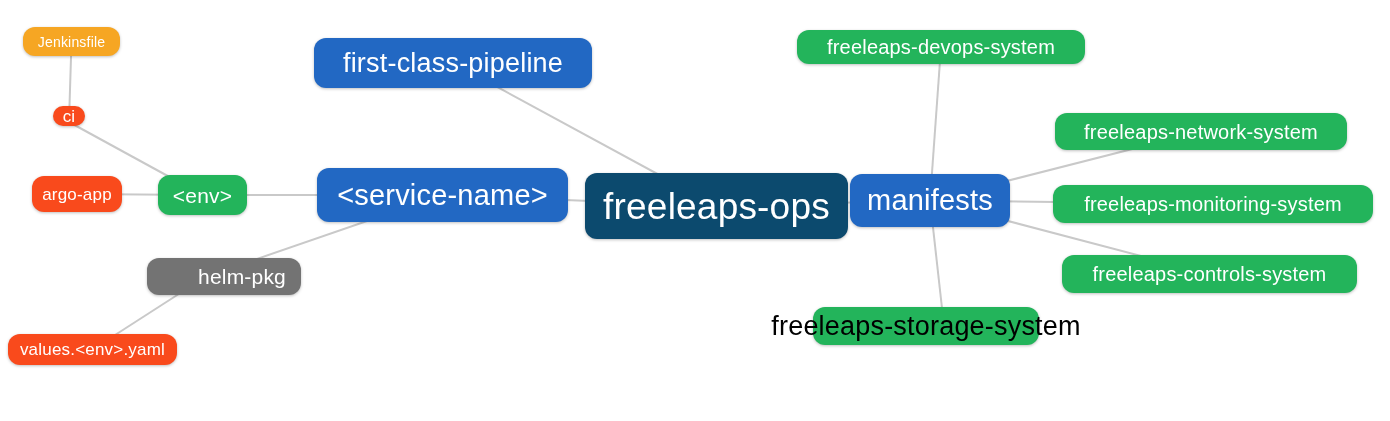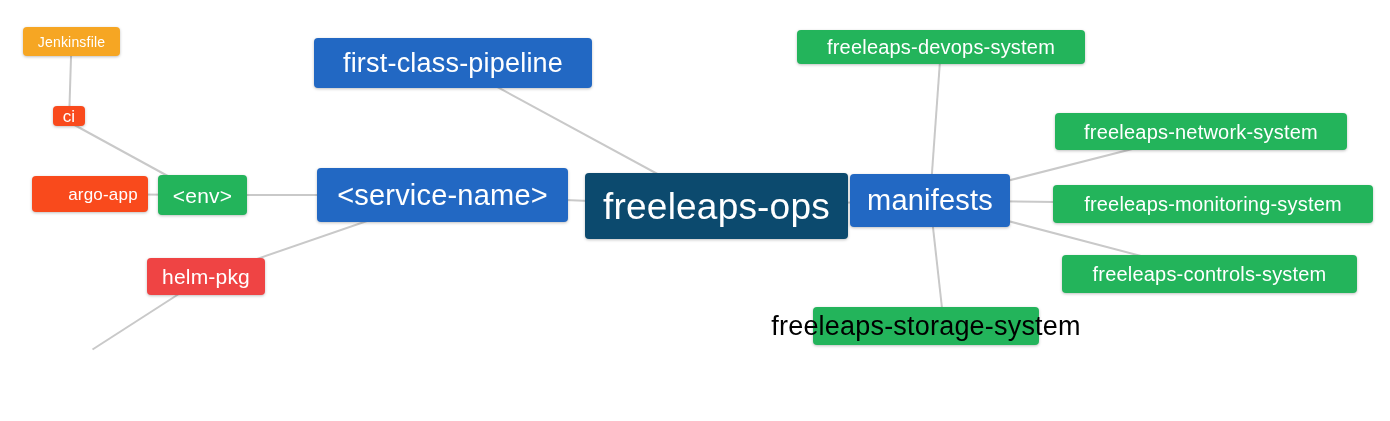--- a/index.html
+++ b/index.html
@@ -21,21 +21,21 @@
     top: 0;
     z-index: 1;
   }
   .node {
     position: absolute;
     z-index: 2;
     display: flex;
     align-items: center;
     justify-content: center;
     color: #ffffff;
-    border-radius: 4px;
+    border-radius: 12px;
     white-space: nowrap;
     box-shadow: 0 1px 3px rgba(0,0,0,0.25);
     line-height: 1;
     letter-spacing: 0.2px;
     user-select: none;
   }
 </style>
 </head>
 <body>
 
@@ -54,22 +54,23 @@
       <line x1="930" y1="200.5" x2="1201" y2="131.5" stroke="#c9c9c9" stroke-width="2"></line>
       <line x1="930" y1="200.5" x2="1213" y2="204" stroke="#c9c9c9" stroke-width="2"></line>
       <line x1="930" y1="200.5" x2="1209.5" y2="274" stroke="#c9c9c9" stroke-width="2"></line>
       <line x1="930" y1="200.5" x2="944" y2="326" stroke="#c9c9c9" stroke-width="2"></line>
     </svg>
     <div class="node" style="left: 585px; top: 173px; width: 263px; height: 66px; font-size: 37px; background: #0c4a6e; color: rgb(255, 255, 255);">freeleaps-ops</div>
     <div class="node" style="left: 314px; top: 38px; width: 278px; height: 50px; font-size: 27px; background: rgb(34, 104, 195); color: rgb(255, 255, 255);">first-class-pipeline</div>
     <div class="node" style="left: 317px; top: 168px; width: 251px; height: 54px; font-size: 29px; background: rgb(34, 104, 195); color: rgb(255, 255, 255);">&lt;service-name&gt;</div>
     <div class="node" style="left: 850px; top: 174px; width: 160px; height: 53px; font-size: 29px; background: rgb(34, 104, 195); color: rgb(255, 255, 255);">manifests</div>
     <div class="node" style="left: 158px; top: 175px; width: 89px; height: 40px; font-size: 21px; background: rgb(35, 180, 91); color: rgb(255, 255, 255);">&lt;env&gt;</div>
-    <div class="node" style="left: 147px; top: 258px; width: 118px; height: 37px; font-size: 21px; background: #ef4444; color: rgb(255, 255, 255);">helm-pkg</div>
+    <div class="node" style="left: 147px; top: 258px; width: 118px; height: 37px; font-size: 21px; background: #737373; color: rgb(255, 255, 255); padding-left: 36px;">helm-pkg</div>
     <div class="node" style="left: 797px; top: 30px; width: 288px; height: 34px; font-size: 20px; background: rgb(35, 180, 91); color: rgb(255, 255, 255);">freeleaps-devops-system</div>
     <div class="node" style="left: 1055px; top: 113px; width: 292px; height: 37px; font-size: 20px; background: rgb(35, 180, 91); color: rgb(255, 255, 255);">freeleaps-network-system</div>
     <div class="node" style="left: 1053px; top: 185px; width: 320px; height: 38px; font-size: 20px; background: rgb(35, 180, 91); color: rgb(255, 255, 255);">freeleaps-monitoring-system</div>
     <div class="node" style="left: 1062px; top: 255px; width: 295px; height: 38px; font-size: 20px; background: rgb(35, 180, 91); color: rgb(255, 255, 255);">freeleaps-controls-system</div>
     <div class="node" style="left: 813px; top: 307px; width: 226px; height: 38px; font-size: 27px; background: rgb(35, 180, 91); color: #000000;">freeleaps-storage-system</div>
     <div class="node" style="left: 23px; top: 27px; width: 97px; height: 29px; font-size: 14px; background: rgb(246, 166, 35); color: rgb(255, 255, 255);">Jenkinsfile</div>
     <div class="node" style="left: 53px; top: 106px; width: 32px; height: 20px; font-size: 17px; background: rgb(249, 74, 28); color: rgb(255, 255, 255);">ci</div>
-    <div class="node" style="left: 32px; top: 176px; width: 90px; height: 36px; font-size: 17px; background: rgb(249, 74, 28); color: rgb(255, 255, 255); padding-left: 26px;">argo-app</div>
+    <div class="node" style="left: 32px; top: 176px; width: 90px; height: 36px; font-size: 17px; background: rgb(249, 74, 28); color: rgb(255, 255, 255);">argo-app</div>
+    <div class="node" style="left: 8px; top: 334px; width: 169px; height: 31px; font-size: 17px; background: rgb(249, 74, 28); color: rgb(255, 255, 255);">values.&lt;env&gt;.yaml</div>
   </div>
 
 </body></html>

